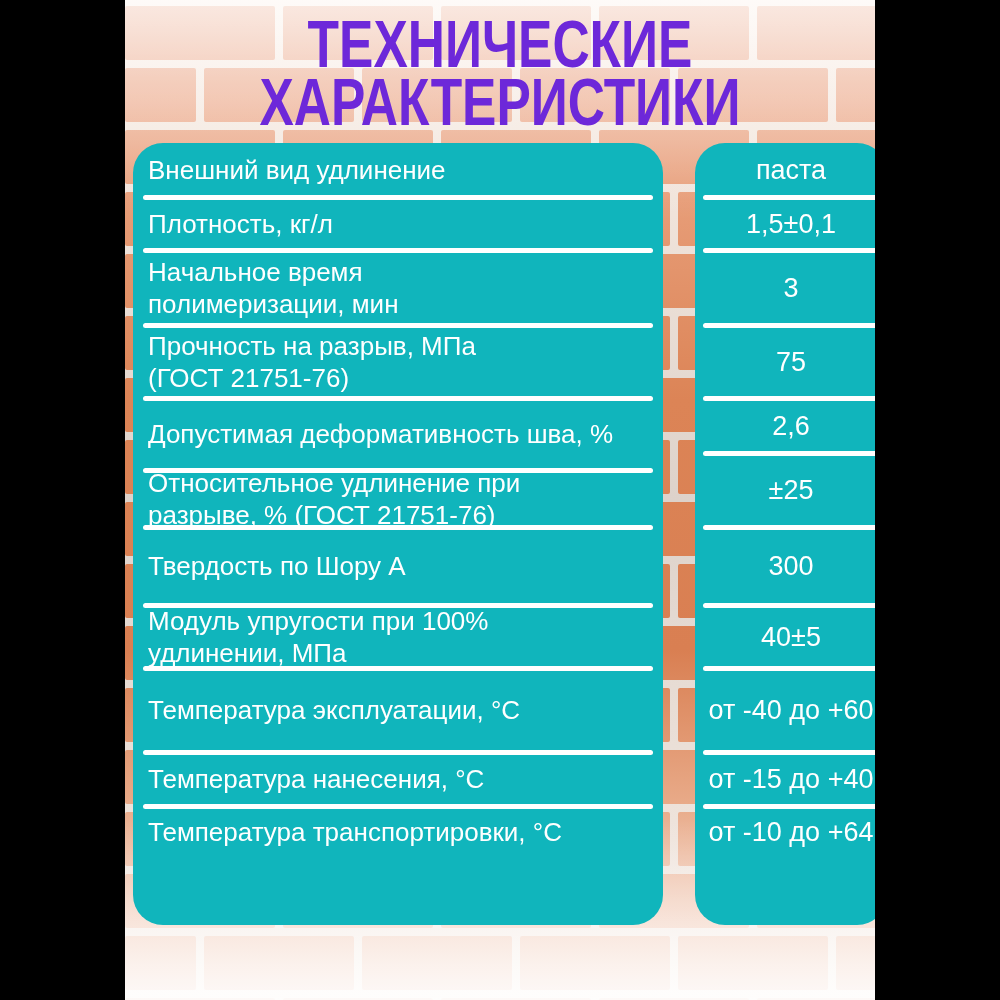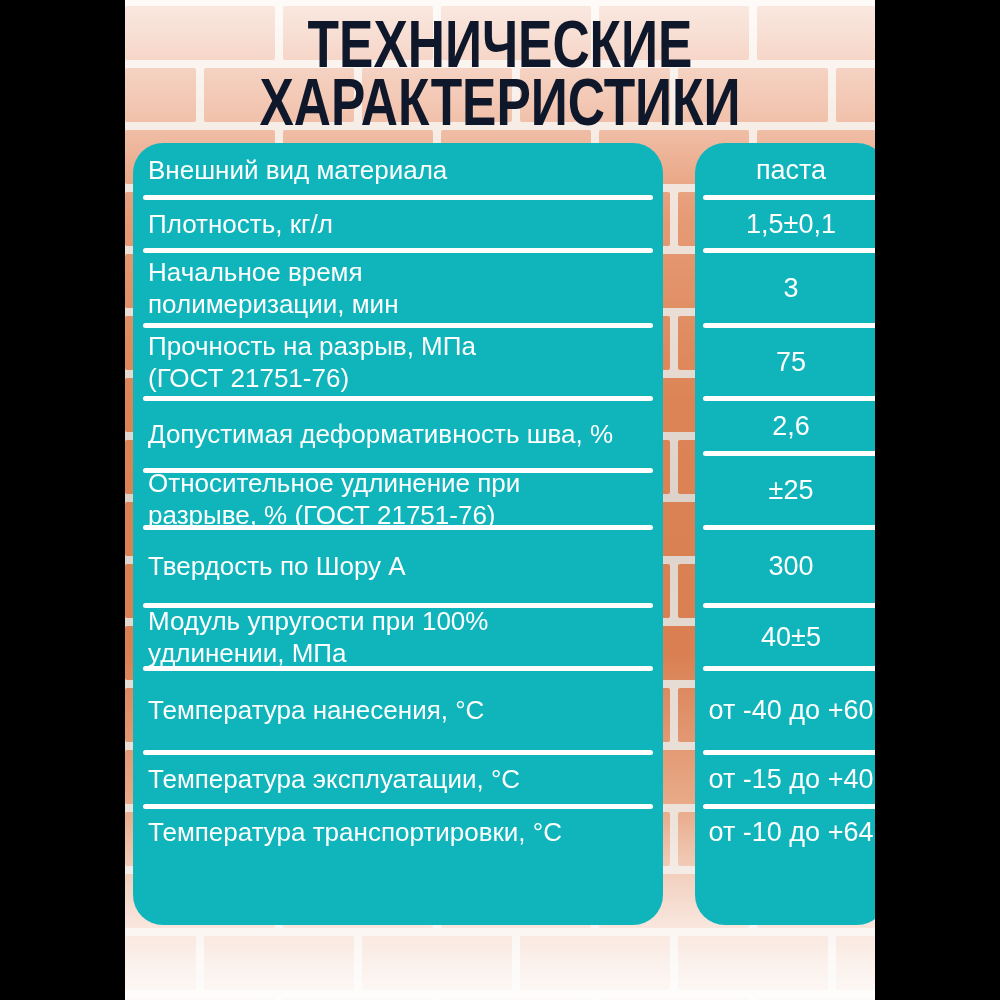--- a/index.html
+++ b/index.html
@@ -13,21 +13,21 @@
         background:linear-gradient(180deg,#fdf6f1 0%,#f2e5dc 18%,#ddd2ca 50%,#efe4dc 84%,#fdfaf7 100%);}
   .brow{display:flex;gap:8px;flex:0 0 54px;}
   .brick{border-radius:2px;
          background-image:linear-gradient(180deg,#f5d3c4 0%,#f0bca4 10%,#e79d78 20%,#dc8456 40%,#d97f52 65%,#e8a987 80%,#f4d6c7 92%,#faeee8 100%);
          background-attachment:fixed;}
   .vignette{position:absolute;inset:0;pointer-events:none;
             background:linear-gradient(180deg,rgba(255,255,255,.50) 0%,rgba(255,255,255,.22) 8%,rgba(255,255,255,0) 22%,rgba(255,255,255,0) 82%,rgba(255,255,255,.40) 94%,rgba(255,255,255,.65) 100%);}
 
   
   .title{position:absolute;top:15px;left:0;right:0;margin:0;text-align:center;
-         color:#0f172a;font-weight:bold;font-size:66px;line-height:58px;}
+         color:#6d28d9;font-weight:bold;font-size:66px;line-height:58px;}
   .title-line{display:block;transform:scaleX(.78);transform-origin:50% 50%;white-space:nowrap;}
 
   
   .panel{position:absolute;top:143px;height:782px;background:#10b5bc;border-radius:30px;display:grid;}
   .panel-left{left:8px;width:530px;
       grid-template-rows:54px 53px 75px 73px 72px 57px 78px 63px 84px 54px 51px 68px;}
   .panel-right{left:550px;width:192px;
       grid-template-rows:54px 53px 75px 73px 55px 74px 78px 63px 84px 54px 51px 68px;margin-left:20px;}
 
   .cell{position:relative;display:flex;align-items:center;color:#fff;}
@@ -174,34 +174,34 @@
       </div>
     </div>
   <div class="vignette"></div>
 
   <h1 class="title">
     <span class="title-line">ТЕХНИЧЕСКИЕ</span>
     <span class="title-line">ХАРАКТЕРИСТИКИ</span>
   </h1>
 
   <div class="panel panel-left">
-      <div class="cell cell-label">Внешний вид материала</div>
+      <div class="cell cell-label">Внешний вид удлинение</div>
       <div class="cell cell-label">Плотность, кг/л</div>
       <div class="cell cell-label">Начальное время
 полимеризации, мин</div>
       <div class="cell cell-label">Прочность на разрыв, МПа
 (ГОСТ 21751-76)</div>
       <div class="cell cell-label">Допустимая деформативность шва, %</div>
       <div class="cell cell-label">Относительное удлинение при
 разрыве, % (ГОСТ 21751-76)</div>
       <div class="cell cell-label">Твердость по Шору А</div>
       <div class="cell cell-label">Модуль упругости при 100%
 удлинении, МПа</div>
+      <div class="cell cell-label">Температура эксплуатации, °С</div>
       <div class="cell cell-label">Температура нанесения, °С</div>
-      <div class="cell cell-label">Температура эксплуатации, °С</div>
       <div class="cell cell-label">Температура транспортировки, °С</div>
     </div>
   <div class="panel panel-right">
       <div class="cell cell-value">паста</div>
       <div class="cell cell-value">1,5±0,1</div>
       <div class="cell cell-value">3</div>
       <div class="cell cell-value">75</div>
       <div class="cell cell-value">2,6</div>
       <div class="cell cell-value">±25</div>
       <div class="cell cell-value">300</div>

